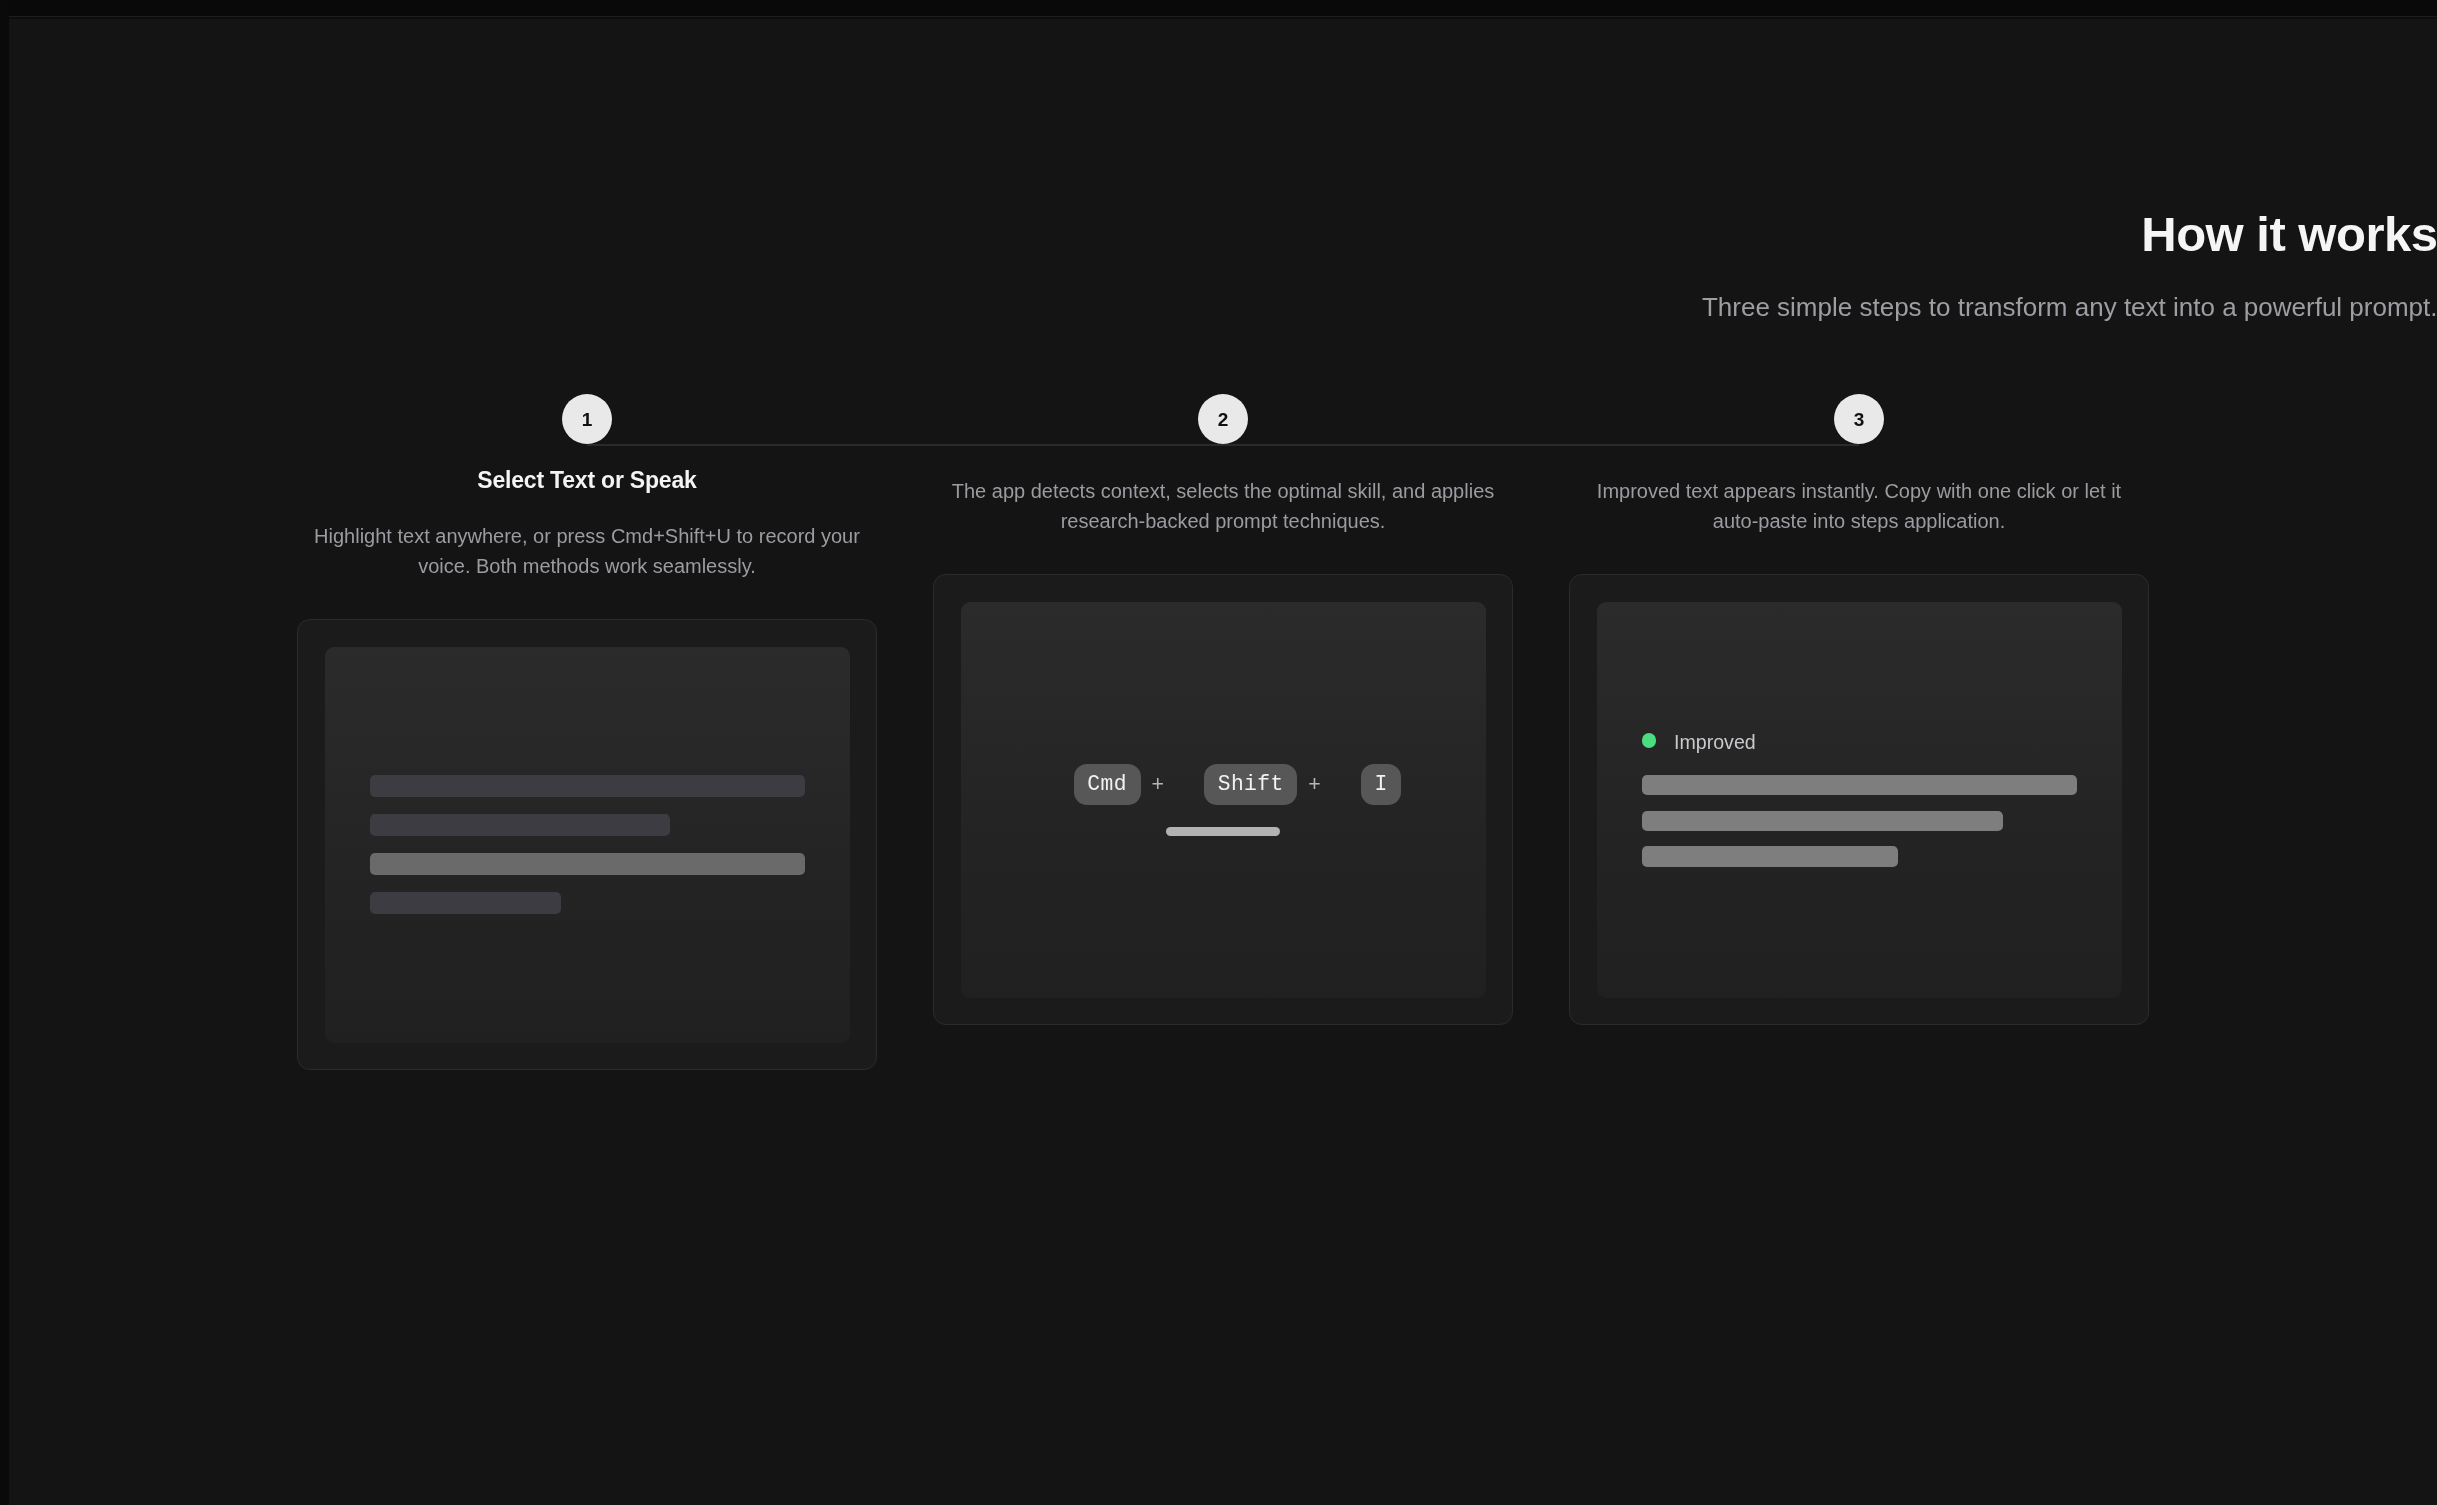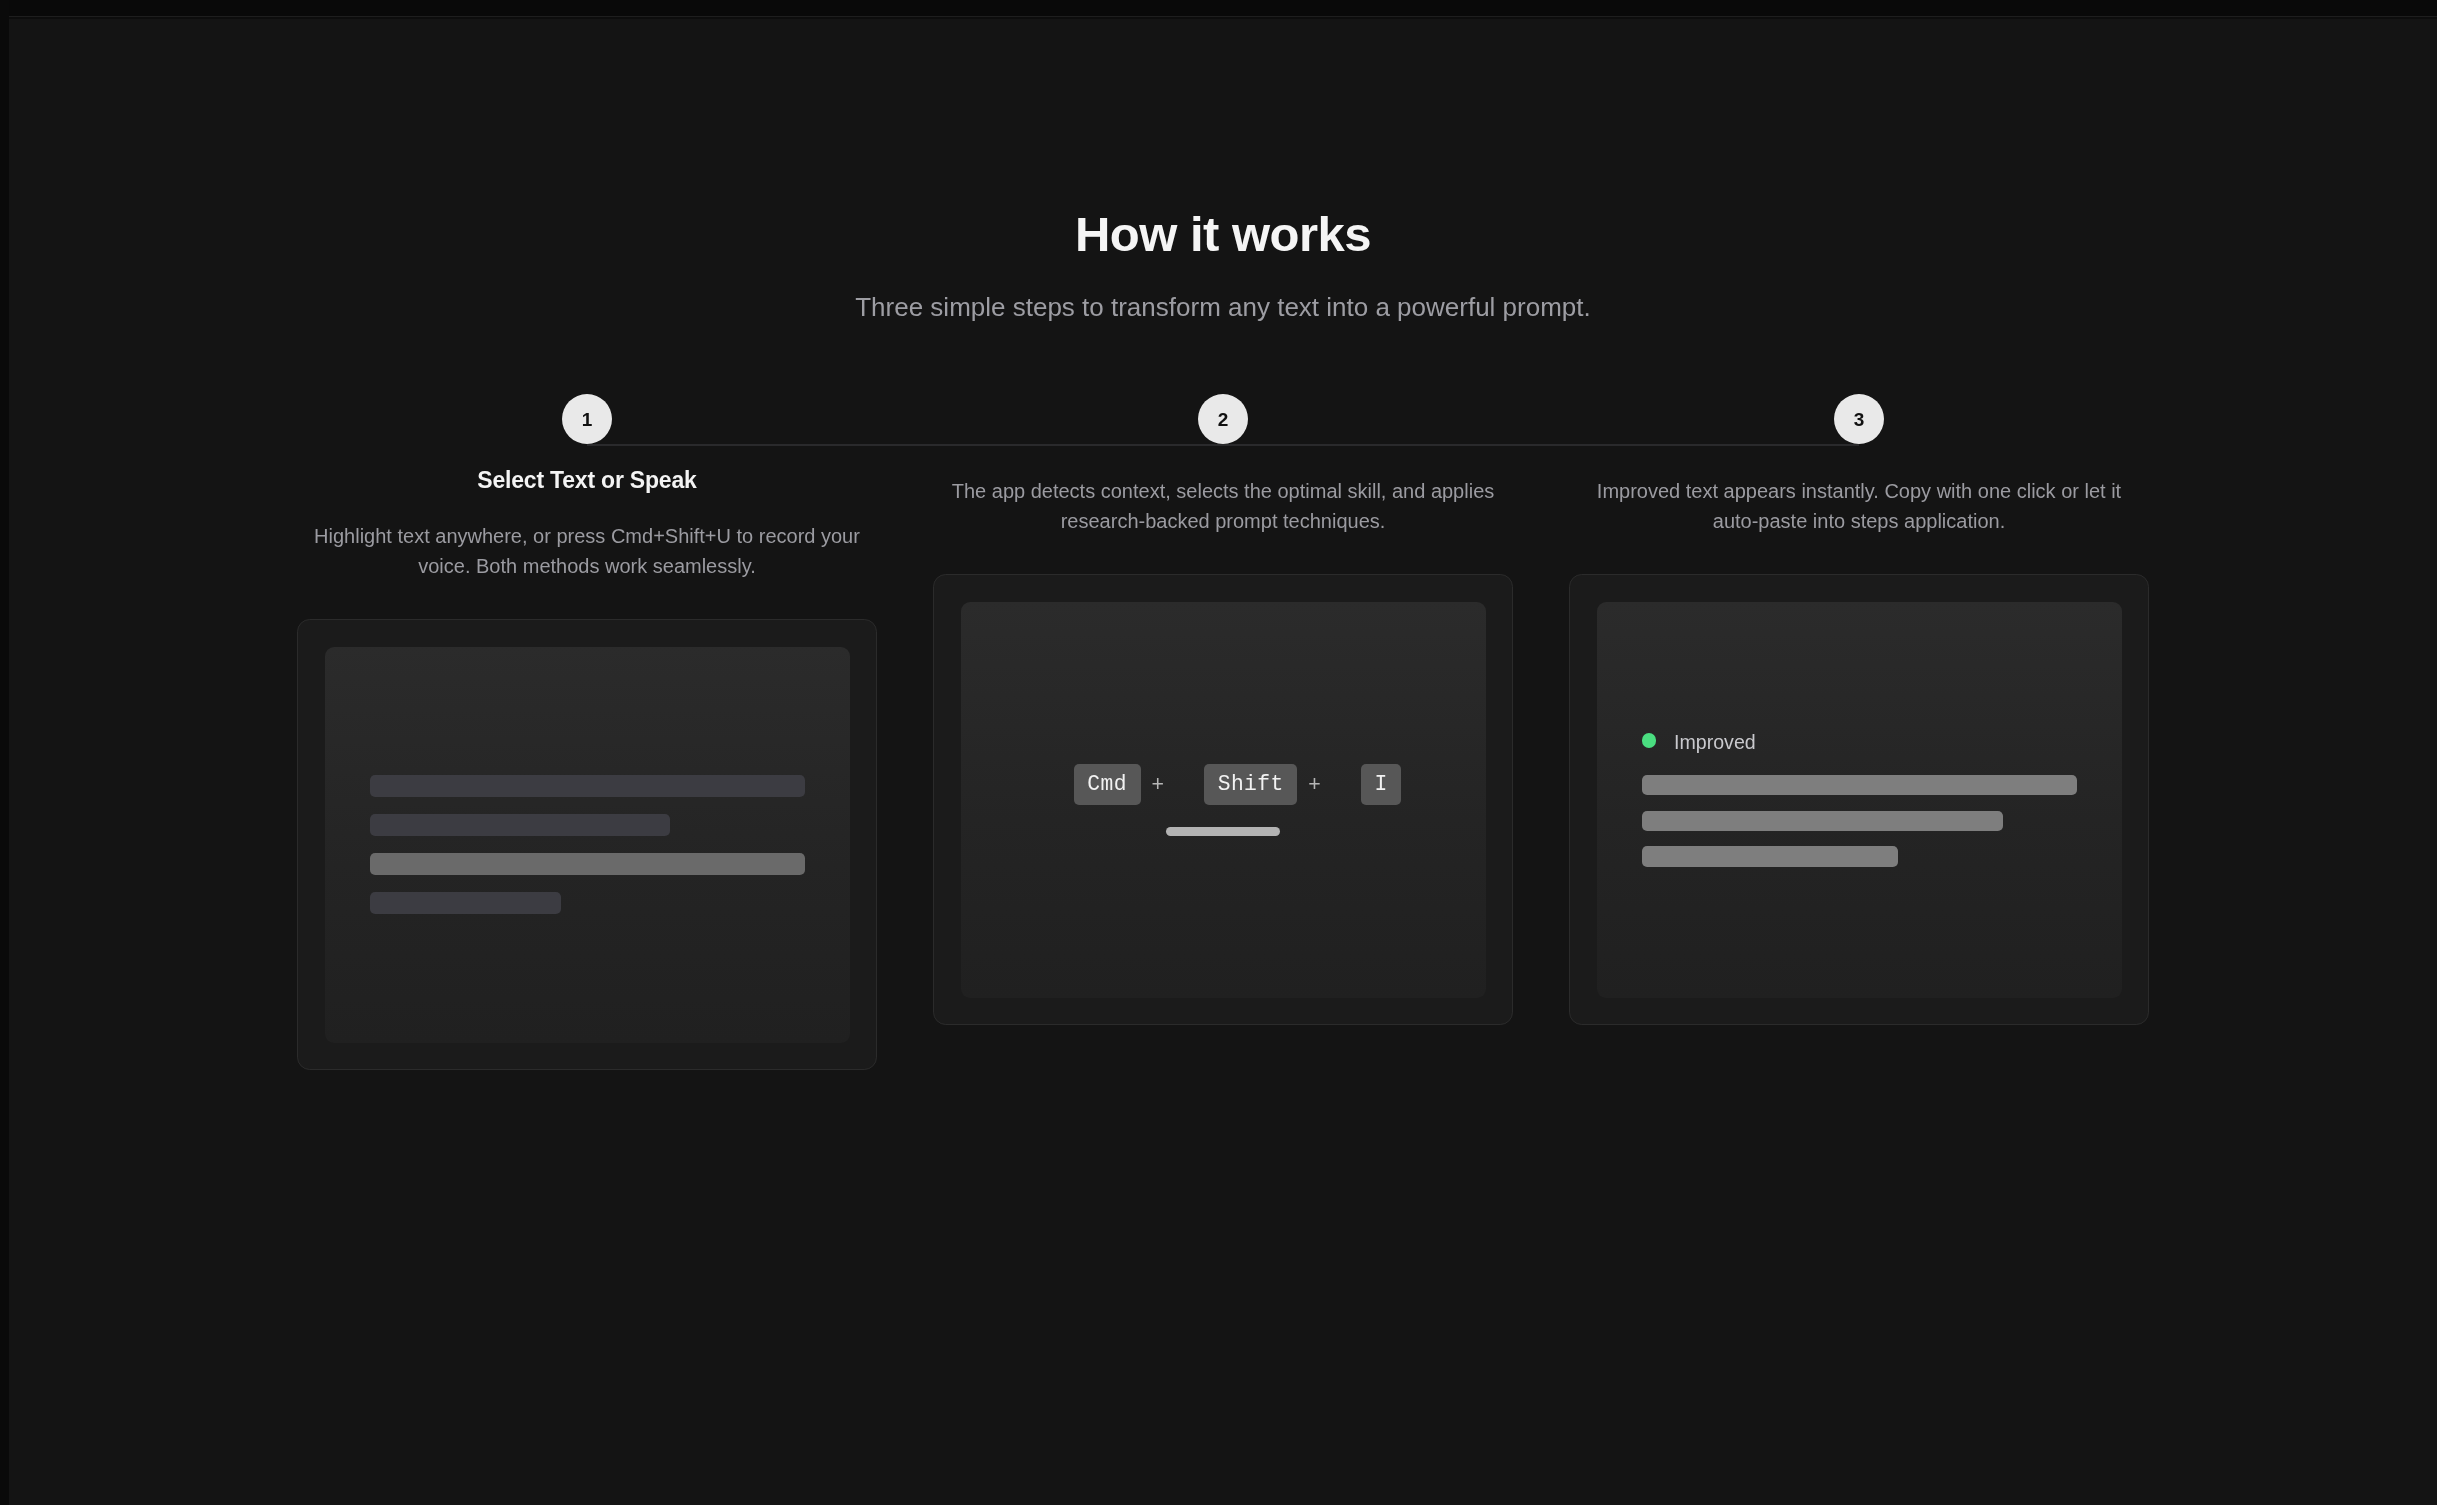--- a/index.html
+++ b/index.html
@@ -33,21 +33,21 @@
     width: 2429px; height: 1487px;
     background: #141414;
     overflow: hidden;
   }
 
   .section {
     width: 100%;
     padding-top: 189px;
   }
 
-  .head-wrap { text-align: center; }
+  .head-wrap { text-align: right; }
 
   .page-title {
     font-size: 49px;
     font-weight: 700;
     letter-spacing: -0.5px;
     color: #f5f5f5;
     line-height: 1.08;
   }
 
   .page-subtitle {
@@ -167,21 +167,21 @@
     gap: 22px;
   }
   .keys {
     display: flex;
     align-items: center;
     gap: 11px;
   }
   .key {
     background: #575757;
     color: #f2f2f2;
-    border-radius: 5px;
+    border-radius: 13px;
     padding: 7.7px 13.7px;
     font-family: "Liberation Mono", "DejaVu Sans Mono", monospace;
     font-size: 21.3px;
     line-height: 1.2;
     letter-spacing: 0.4px;
     margin-left: 29px;
   }
   .plus {
     color: #b6b6b6;
     font-size: 21.3px;

